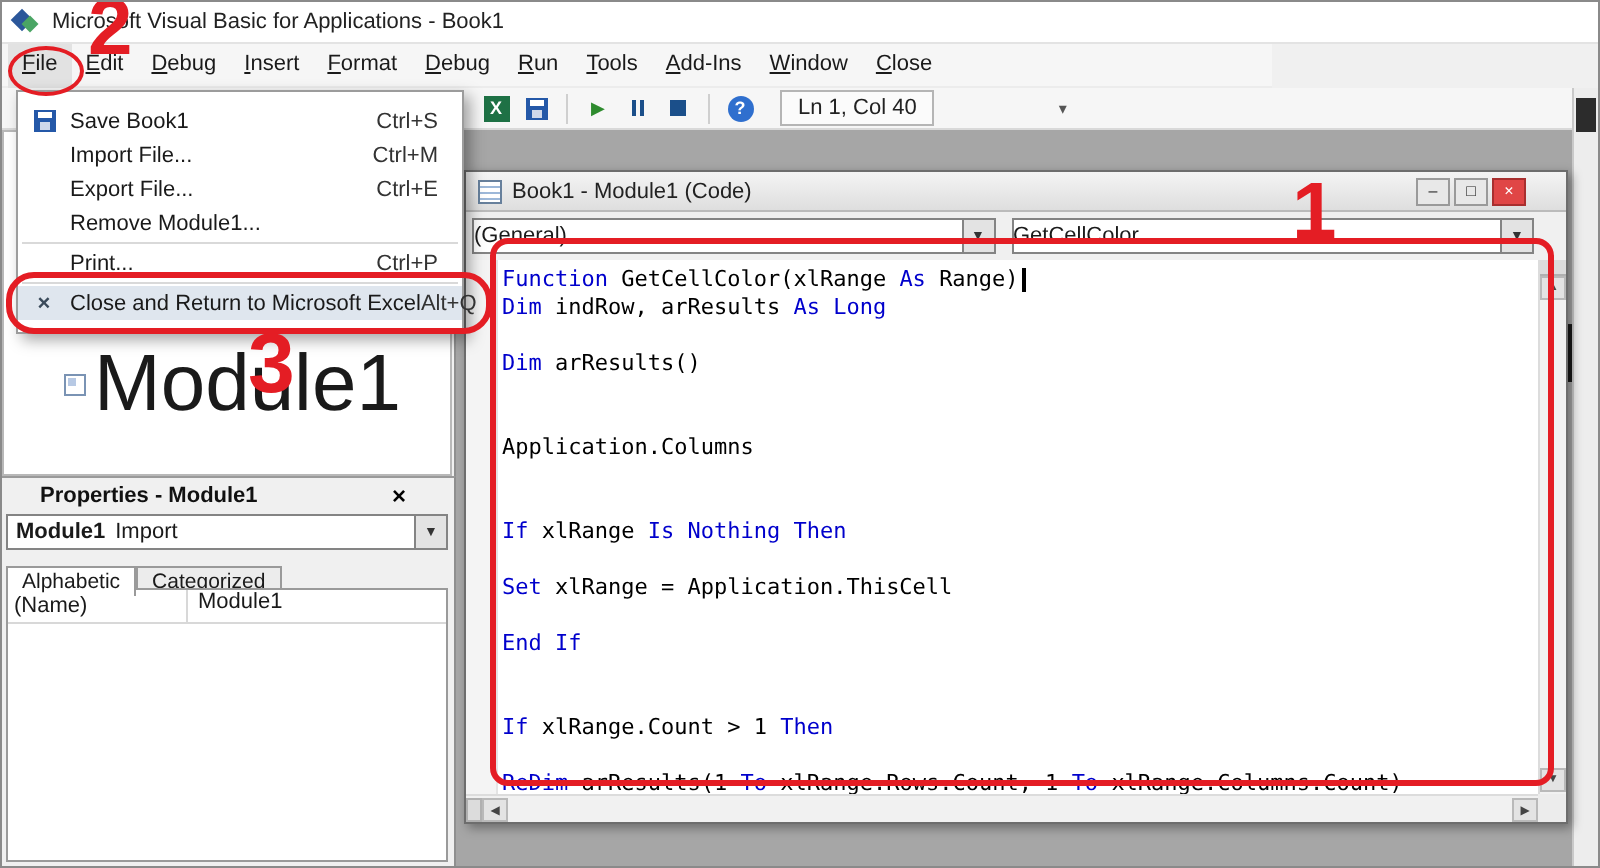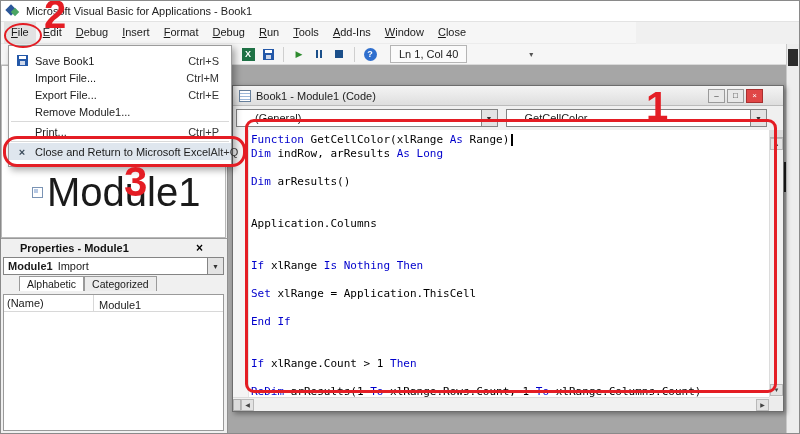--- a/index.html
+++ b/index.html
@@ -61,25 +61,25 @@
                border-right:1px solid #8f8f8f;border-top:1px solid #9a9a9a;box-sizing:border-box}
   .props-hd{height:17px;display:flex;align-items:center;padding:0 20px;font-weight:bold;color:#111}
   .props-x{margin-left:auto;width:15px;height:15px;display:flex;align-items:center;justify-content:center;
            font-weight:bold;font-size:12px;color:#000}
   .props-combo{margin:1px 3px;height:18px;background:#fff;border:1px solid #848484;display:flex;align-items:center;
                padding-left:4px;box-sizing:border-box}
   .props-combo .oname{font-weight:bold}
   .props-combo .otype{margin-left:5px}
   .combo-arrow{margin-left:auto;width:15px;height:16px;background:#e3e3e3;border-left:1px solid #848484;
                font-size:7px;display:flex;align-items:center;justify-content:center;color:#333;flex:0 0 auto}
-  .ptabs{display:flex;align-items:flex-start;height:29px;padding-left:19px}
+  .ptabs{display:flex;align-items:center;height:29px;padding-left:3px}
   .ptab{padding:1px 7px;border:1px solid #9a9a9a;border-bottom:none;background:#ececec;font-size:10.5px}
   .ptab.active{background:#fff;position:relative;z-index:2}
   .pgrid{position:absolute;left:3px;right:3px;top:55px;bottom:3px;background:#fff;border:1px solid #9a9a9a;box-sizing:border-box}
-  .prow{height:16px;display:flex;align-items:flex-end;border-bottom:1px solid #d8d8d8}
+  .prow{height:16px;display:flex;align-items:flex-start;border-bottom:1px solid #d8d8d8}
   .pc1{width:90px;border-right:1px solid #d8d8d8;padding-left:3px;box-sizing:border-box;height:100%;display:flex;align-items:center}
   .pc2{padding-left:5px}
 
   
   .mdi{position:absolute;left:228px;top:65px;width:558px;height:369px;background:#a6a6a6}
   .rsb{position:absolute;left:786px;top:44px;width:13px;height:389px;background:#ededed;border-left:1px solid #c9c9c9;box-sizing:border-box}
   .rsb-thumb{position:absolute;left:1px;right:1px;top:5px;height:17px;background:#2c2c2c}
 
   
   .code-win{position:absolute;left:232px;top:85px;width:552px;height:327px;background:#f0f0f0;
@@ -87,21 +87,21 @@
   .cw-title{height:20px;display:flex;align-items:center;gap:5px;padding:0 6px;
             background:linear-gradient(#f4f4f4,#dedede);border-bottom:1px solid #bbb;box-sizing:border-box}
   .cw-icon{width:12px;height:12px;border:1px solid #67809c;background:repeating-linear-gradient(#fff 0 2px,#9db8d9 2px 3px);box-sizing:border-box}
   .cw-title-text{color:#222;white-space:nowrap}
   .cw-btns{margin-left:auto;margin-right:14px;display:flex;gap:2px}
   .cwb{width:17px;height:14px;font-size:8px;line-height:1;display:flex;align-items:center;justify-content:center;
        background:#e8e8e8;border:1px solid #9a9a9a;padding:0;color:#222;font-family:"Liberation Sans",sans-serif}
   .cwb.close{background:#e04646;color:#fff;border-color:#a82f2f}
   .cw-combos{display:flex;gap:8px;padding:3px 16px 3px 3px;height:24px;box-sizing:border-box}
   .combo{flex:1;height:18px;background:#fff;border:1px solid #848484;display:flex;align-items:center;
-         padding-left:18px;box-sizing:border-box;white-space:nowrap}
+         padding-left:0;box-sizing:border-box;white-space:nowrap}
   .cw-body{position:absolute;left:0;right:0;top:44px;bottom:0;background:#fff}
   .margin-strip{position:absolute;left:0;top:0;bottom:14px;width:15px;background:#f4f4f4;border-right:1px solid #e4e4e4}
   .code-text{position:absolute;left:18px;top:3px;right:16px;bottom:14px;overflow:hidden}
   .code-line{height:14px;white-space:pre;font-family:"DejaVu Sans Mono","Liberation Mono",monospace;font-size:11px}
   .kw{color:var(--kw,#0000ff)} .tx{color:var(--txt,#000)}
   .caret{display:inline-block;width:1.5px;height:12px;background:#000;margin-left:2px;vertical-align:middle}
   .vscroll{position:absolute;right:0;top:0;bottom:14px;width:14px;background:#f1f1f1;border-left:1px solid #dcdcdc;box-sizing:border-box}
   .hscroll{position:absolute;left:0;right:14px;bottom:0;height:14px;background:#f1f1f1;border-top:1px solid #dcdcdc;
            display:flex;align-items:center;box-sizing:border-box}
   .sbbtn{width:13px;height:12px;background:#e3e3e3;border:1px solid #b9b9b9;font-size:6px;color:#444;

